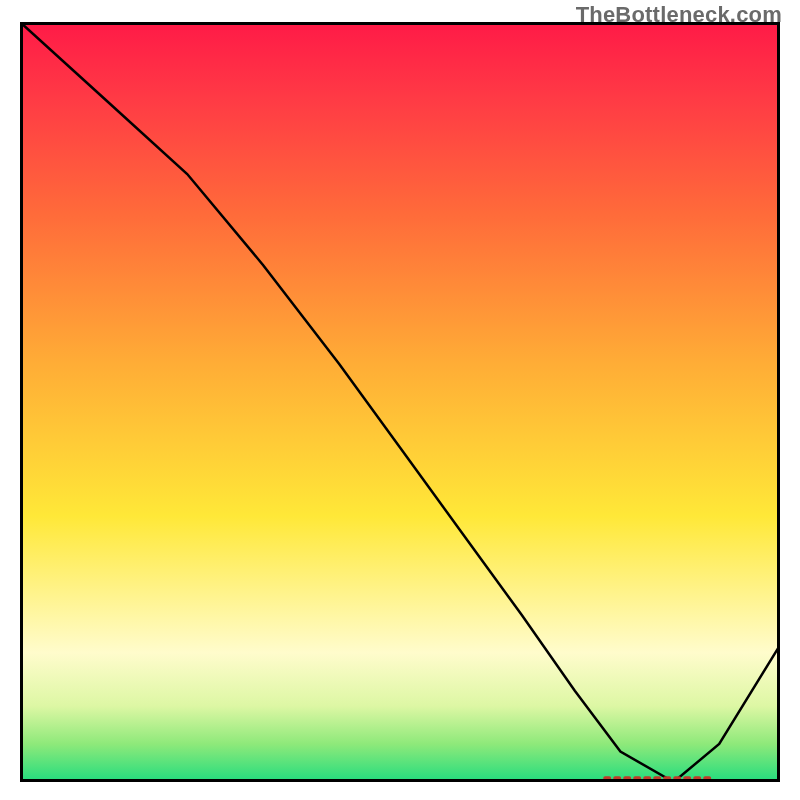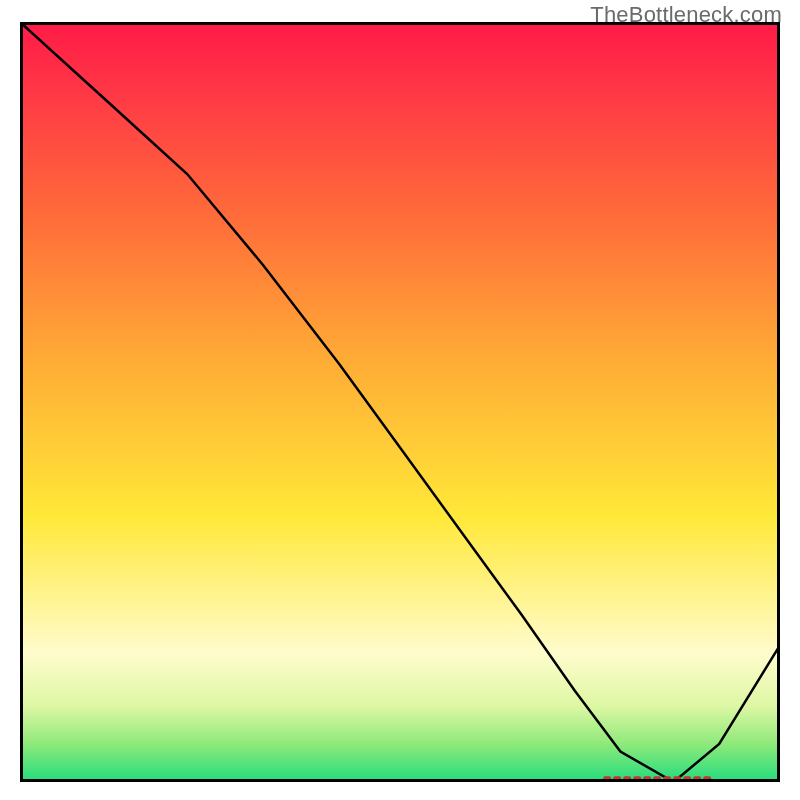--- a/index.html
+++ b/index.html
@@ -10,21 +10,21 @@
     position: relative;
     font-family: Arial, Helvetica, sans-serif;
     overflow: hidden;
   }
   .watermark {
     position: absolute;
     top: 2px;
     right: 18px;
     color: #6a6a6a;
     font-size: 22px;
-    font-weight: 400;
+    font-weight: 700;
     letter-spacing: 0.2px;
   }
   .plot {
     position: absolute;
     left: 20px;
     top: 22px;
     width: 760px;
     height: 760px;
   }
   .plot-bg {

